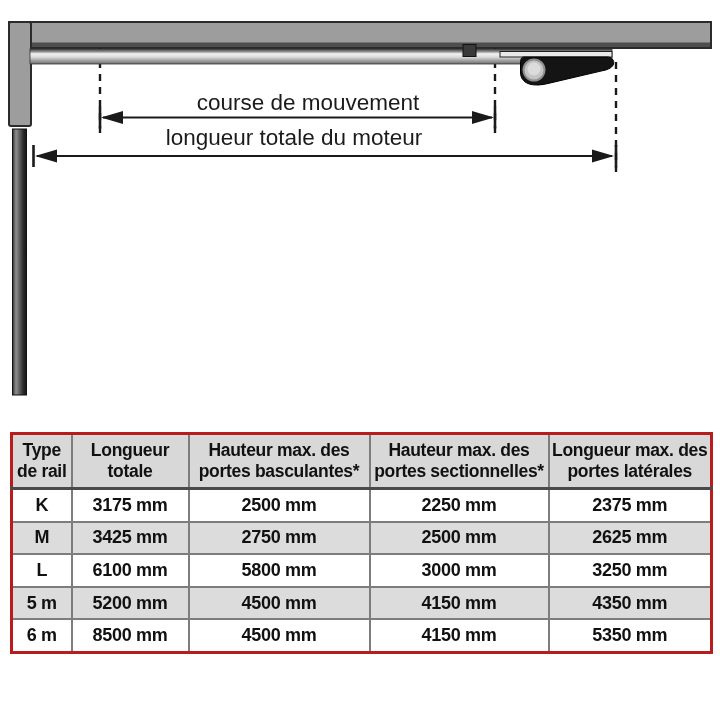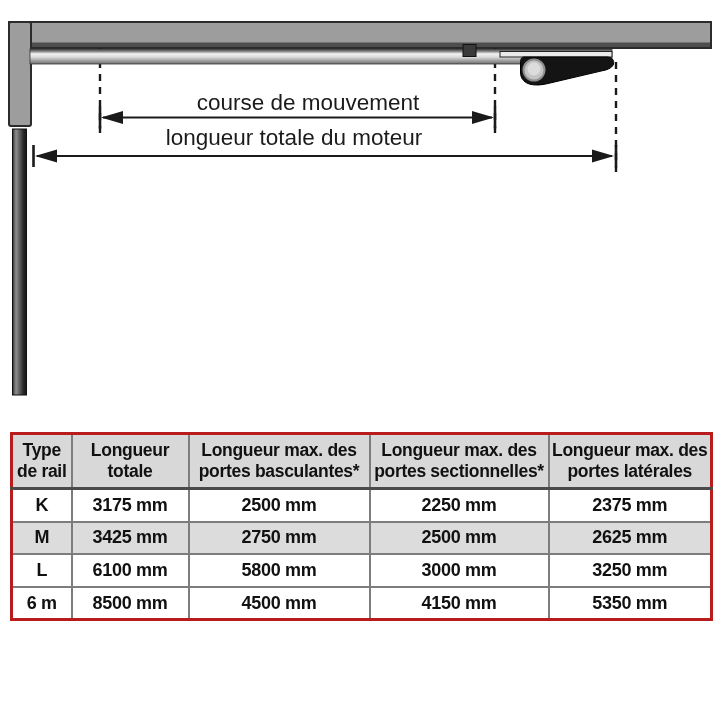--- a/index.html
+++ b/index.html
@@ -102,22 +102,22 @@
       <col style="width:60px">
         <col style="width:117px">
         <col style="width:181px">
       <col style="width:179px">
         <col style="width:163px">
     </colgroup>
     <thead>
       <tr>
         <th>Type de rail</th>
         <th>Longueur totale</th>
-        <th>Longueur max. des portes basculantes*</th>
-        <th>Longueur max. des portes sectionnelles*</th>
+        <th>Hauteur max. des portes basculantes*</th>
+        <th>Hauteur max. des portes sectionnelles*</th>
         <th>Longueur max. des portes latérales</th>
       </tr>
     </thead>
     <tbody>
       <tr class="plain">
         <td>K</td>
         <td>3175 mm</td>
         <td>2500 mm</td>
         <td>2250 mm</td>
         <td>2375 mm</td>
@@ -129,20 +129,27 @@
         <td>2500 mm</td>
         <td>2625 mm</td>
       </tr>
       <tr class="plain">
         <td>L</td>
         <td>6100 mm</td>
         <td>5800 mm</td>
         <td>3000 mm</td>
         <td>3250 mm</td>
       </tr>
+      <tr class="alt">
+        <td>5 m</td>
+        <td>5200 mm</td>
+        <td>4500 mm</td>
+        <td>4150 mm</td>
+        <td>4350 mm</td>
+      </tr>
       <tr class="plain">
         <td>6 m</td>
         <td>8500 mm</td>
         <td>4500 mm</td>
         <td>4150 mm</td>
         <td>5350 mm</td>
       </tr>
     </tbody>
   </table>
 </div>

